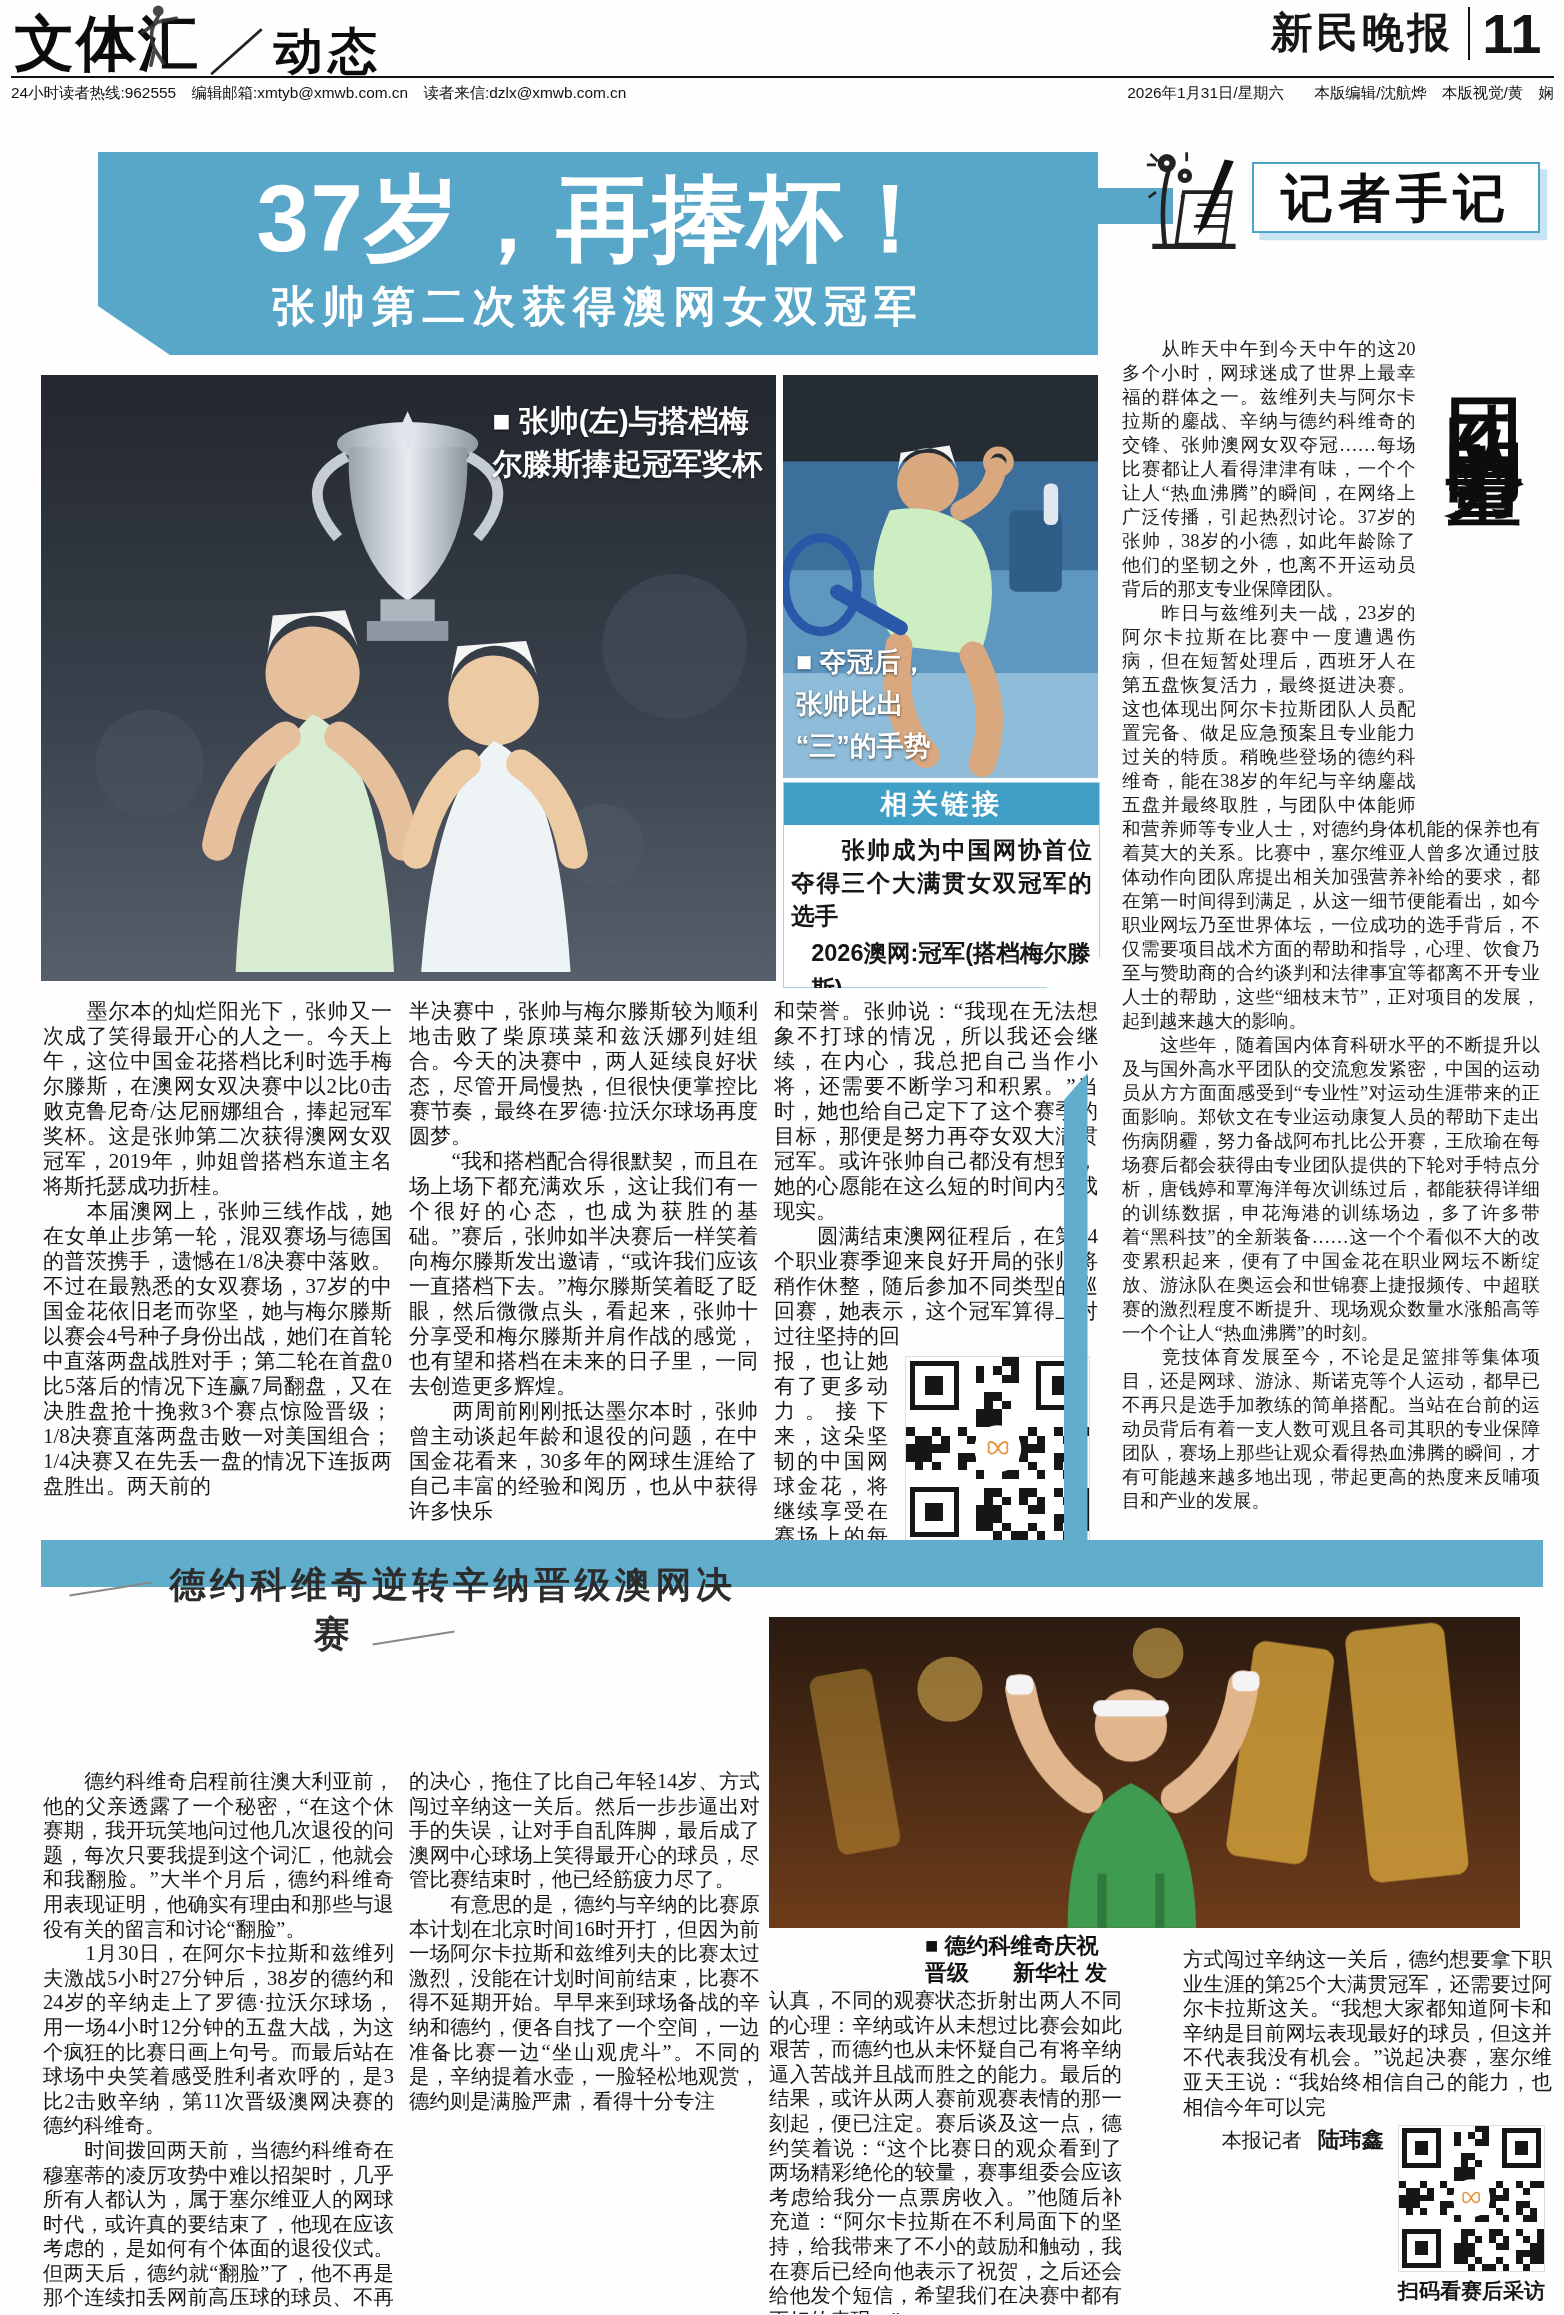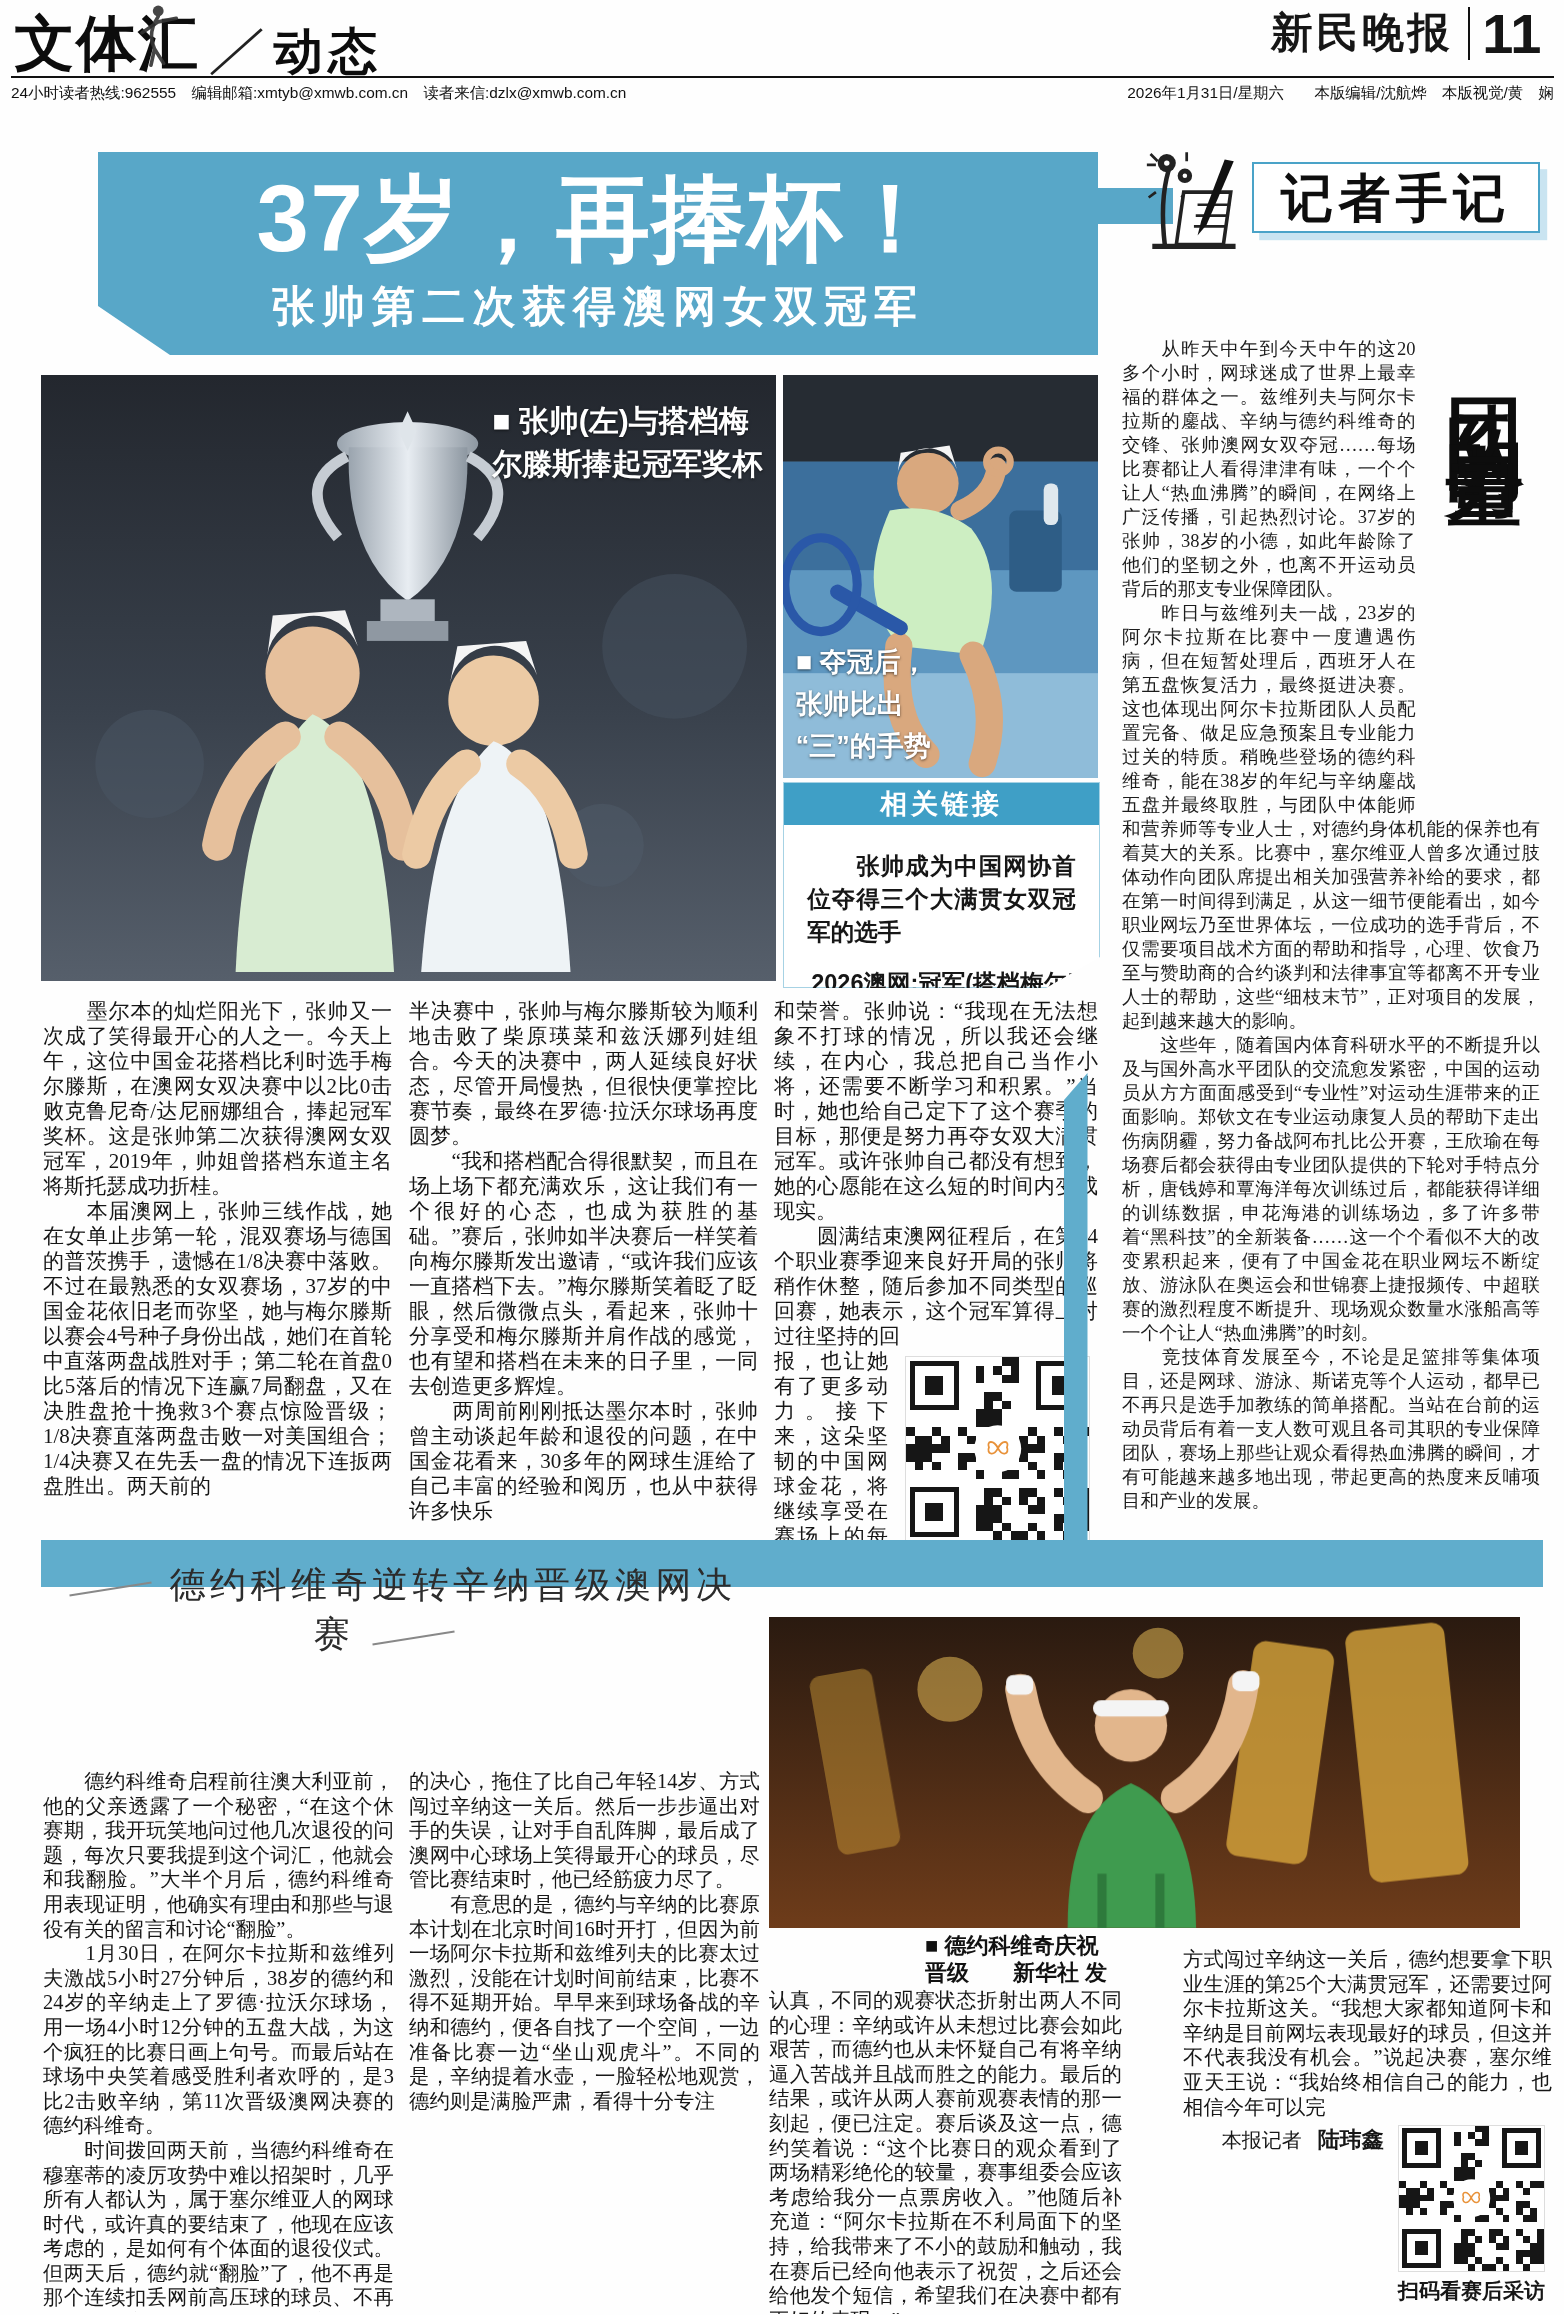--- a/index.html
+++ b/index.html
@@ -36,21 +36,21 @@
   .cap-white{position:absolute;font-family:"Liberation Sans",sans-serif;font-weight:700;color:#fff;
              text-shadow:0 0.9px 2.7px rgba(0,0,0,.6);}
   .cap-main{right:12.7px;top:23.5px;width:271px;font-size:30px;line-height:43px;}
   .cap-side{left:12.7px;bottom:11px;font-size:27px;line-height:42px;}
 
   .related{position:absolute;left:783px;top:782px;width:315px;height:204px;background:#fff;
            border:0.9px solid #a6d2e4;clip-path:polygon(0 0,100% 0,100% calc(100% - 31px),calc(100% - 54px) 100%,0 100%);}
   .rel-head{height:42px;background:#3f9fc6;color:#fff;text-align:center;
             font:700 27px/42px "Liberation Sans",sans-serif;letter-spacing:3.6px;}
   .rel-body{padding:9px 7.2px 0;font-family:"Liberation Sans",sans-serif;}
-  .rel-intro{margin:16px;font-size:23.5px;line-height:33px;font-weight:700;text-align:justify;}
+  .rel-intro{margin:0;font-size:23.5px;line-height:33px;font-weight:700;text-align:justify;}
   .rel-list p{margin:1.8px 0 0;font-size:23.5px;line-height:36px;font-weight:700;padding-left:20px;}
 
   .tcol{position:absolute;top:999px;height:543px;font-size:21px;line-height:25px;
         text-align:justify;overflow:hidden;}
   .tcol p{margin:0;}
   #lead-col1{left:43px;width:349px;}
   #lead-col2{left:409px;width:349px;}
   #lead-col3{left:774px;width:324px;}
 
   .qr-float{float:right;width:201px;margin:7.2px 0 0 9px;text-align:center;}
@@ -79,21 +79,21 @@
   .vtitle-float span{writing-mode:vertical-rl;text-orientation:upright;
                      font:900 78px "Liberation Sans",sans-serif;letter-spacing:14.5px;color:#0d0d0d;}
 
   
   .band-h{position:absolute;left:41px;top:1540px;width:1502px;height:47px;background:#60adcc;}
   .band-v{position:absolute;left:1064px;top:1073px;width:23.5px;height:470px;background:#60adcc;
           clip-path:polygon(0 27px,100% 0,100% 100%,0 100%);}
 
   
   .kicker{position:absolute;left:36px;top:1561px;width:715px;text-align:center;
-          font-size:36px;letter-spacing:4.5px;color:#2c2c2c;font-weight:400;}
+          font-size:36px;letter-spacing:4.5px;color:#2c2c2c;font-weight:700;}
   .kicker::before,.kicker::after{content:"";display:inline-block;width:83px;height:1.8px;
           background:#888;vertical-align:middle;margin:0 18px;}
   .kicker::before{transform:rotate(-9deg);} .kicker::after{transform:rotate(-9deg);}
   .head2{position:absolute;left:23.5px;top:1617px;width:735px;margin:0;
          font-family:"Liberation Serif",serif;font-size:85px;line-height:1.2;font-weight:900;
          letter-spacing:0.9px;color:#0b0b0b;}
   .photo-bottom{left:769px;top:1617px;width:751px;height:311px;}
   .cap-bottom{position:absolute;left:925px;top:1932px;width:308px;
               font:700 22px/27px "Liberation Sans",sans-serif;color:#111;}
   .bcol{position:absolute;font-size:20.4px;line-height:24.6px;text-align:justify;overflow:hidden;}

